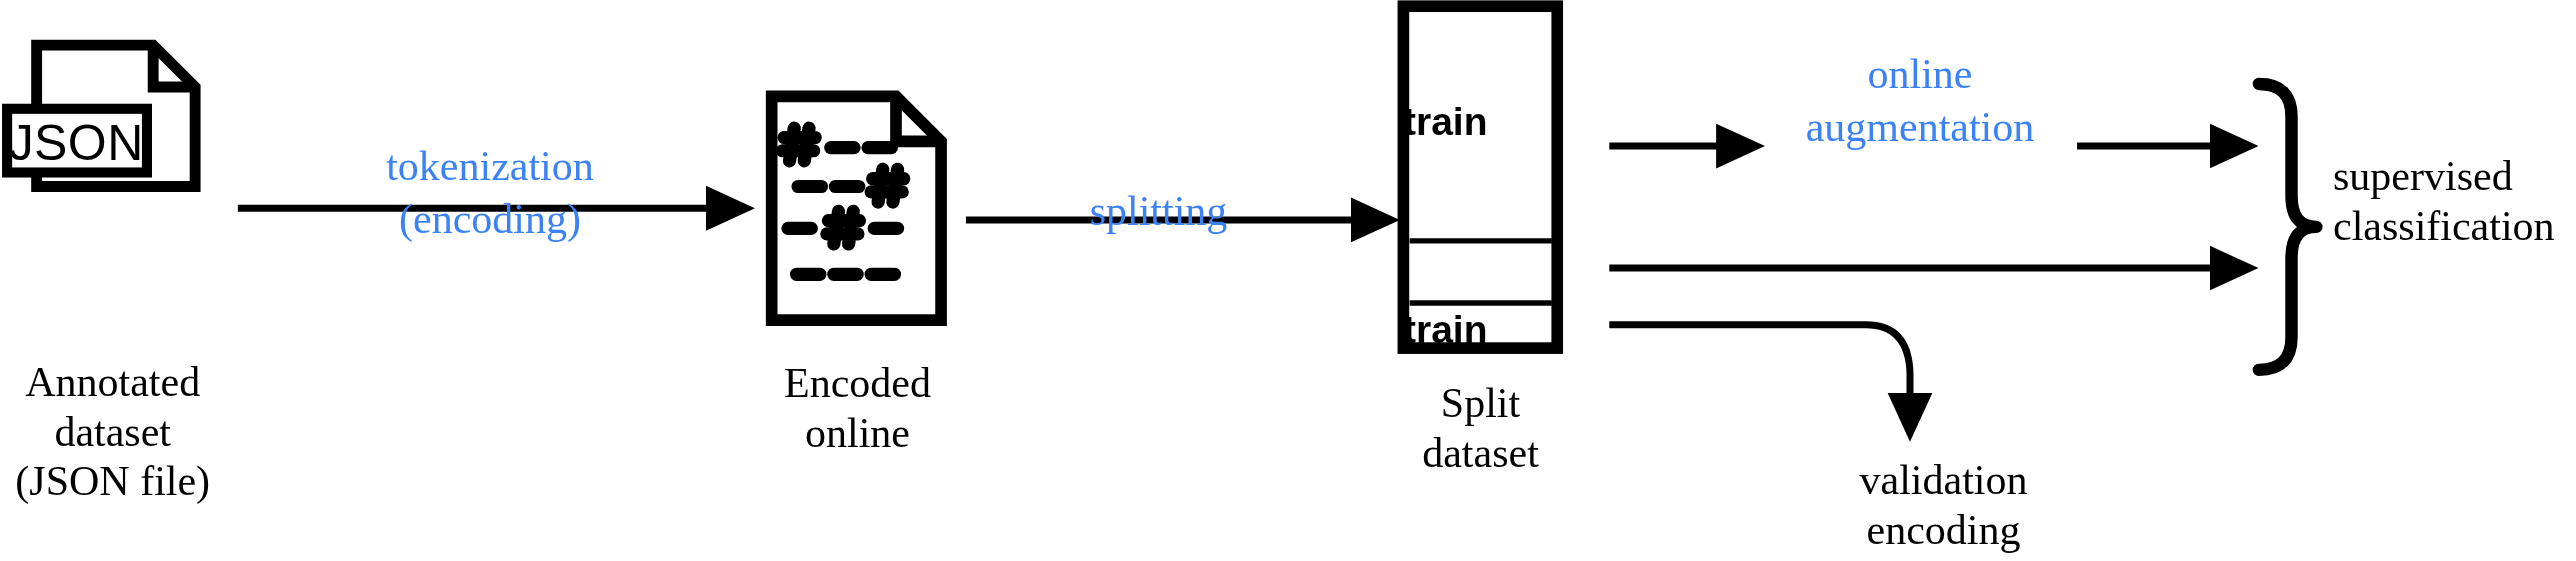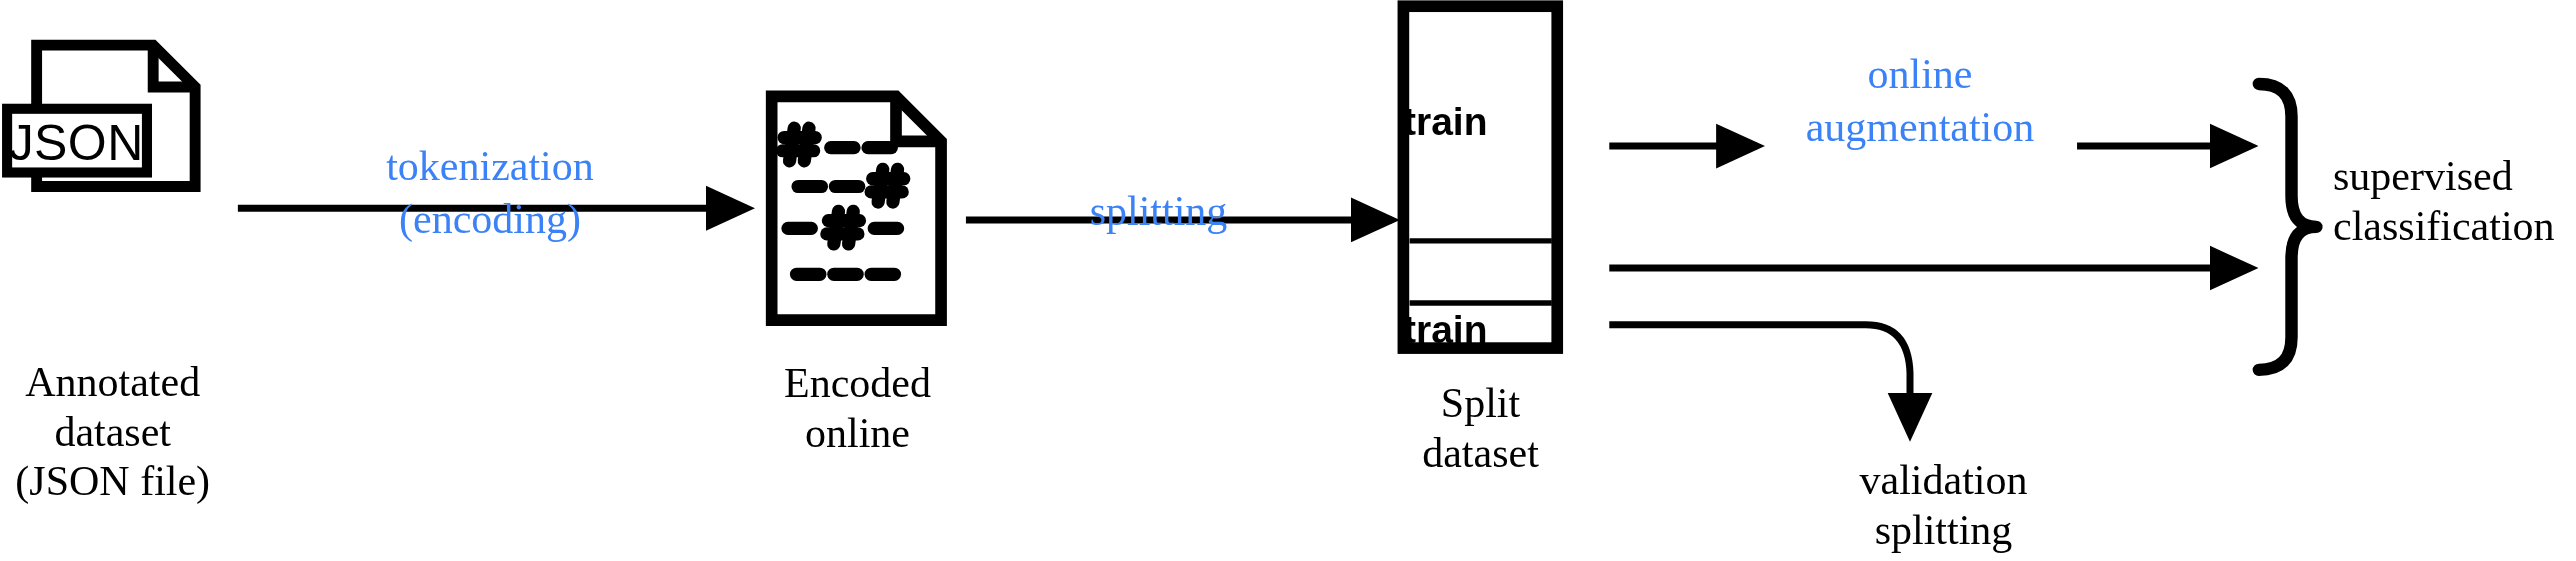--- a/index.html
+++ b/index.html
@@ -163,21 +163,21 @@
 dataset
 (JSON file)</div>
 
   <div class="cap" style="left:743px; top:359px; width:229px;">Encoded
 online</div>
 
   <div class="cap" style="left:1368px; top:379px; width:225px;">Split
 dataset</div>
 
   <div class="cap" style="left:1788px; top:456px; width:311px;">validation
-splitting</div>
+encoding</div>
 
   <div class="cap" style="left:2333px; top:152px; width:249px; text-align:left;">supervised
 classification</div>
 
   <div class="edge-label" style="left:311px; top:140px; width:358px;">tokenization
 (encoding)</div>
 
   <div class="edge-label" style="left:1042px; top:149px; width:233px;margin-top:36px;">splitting</div>
 
   <div class="edge-label" style="left:1753px; top:48px; width:334px;">online

